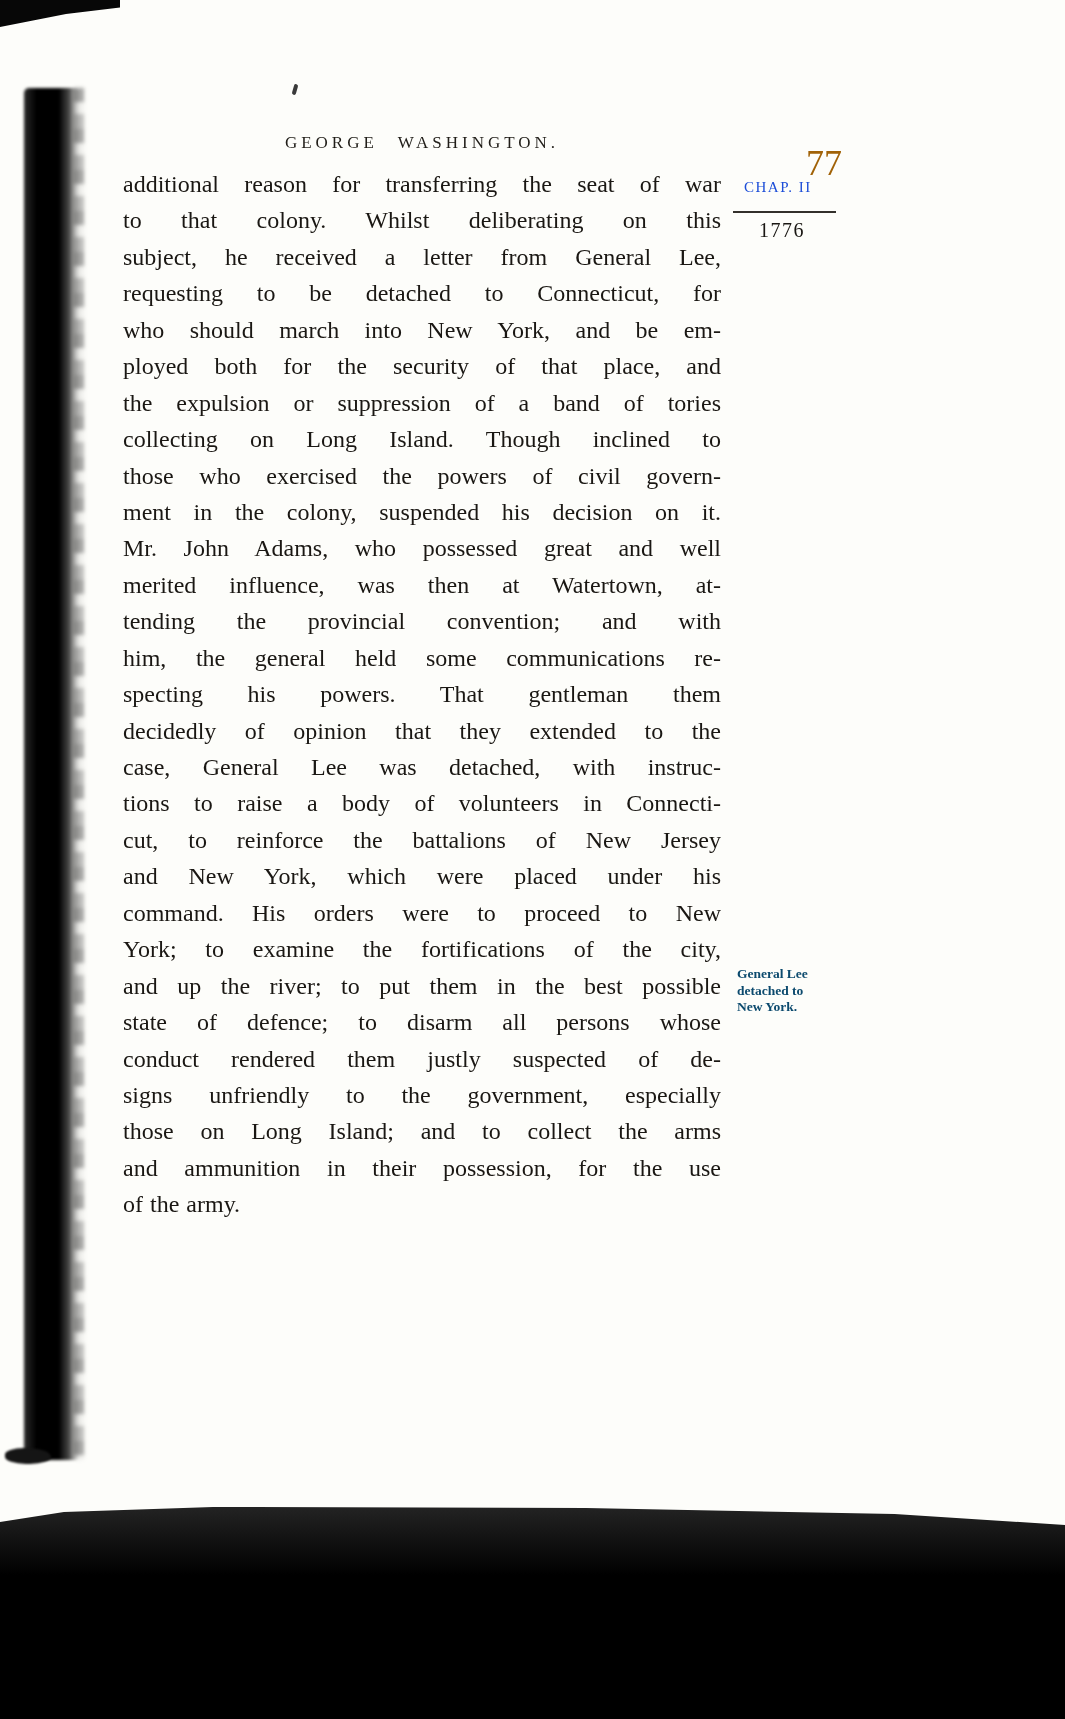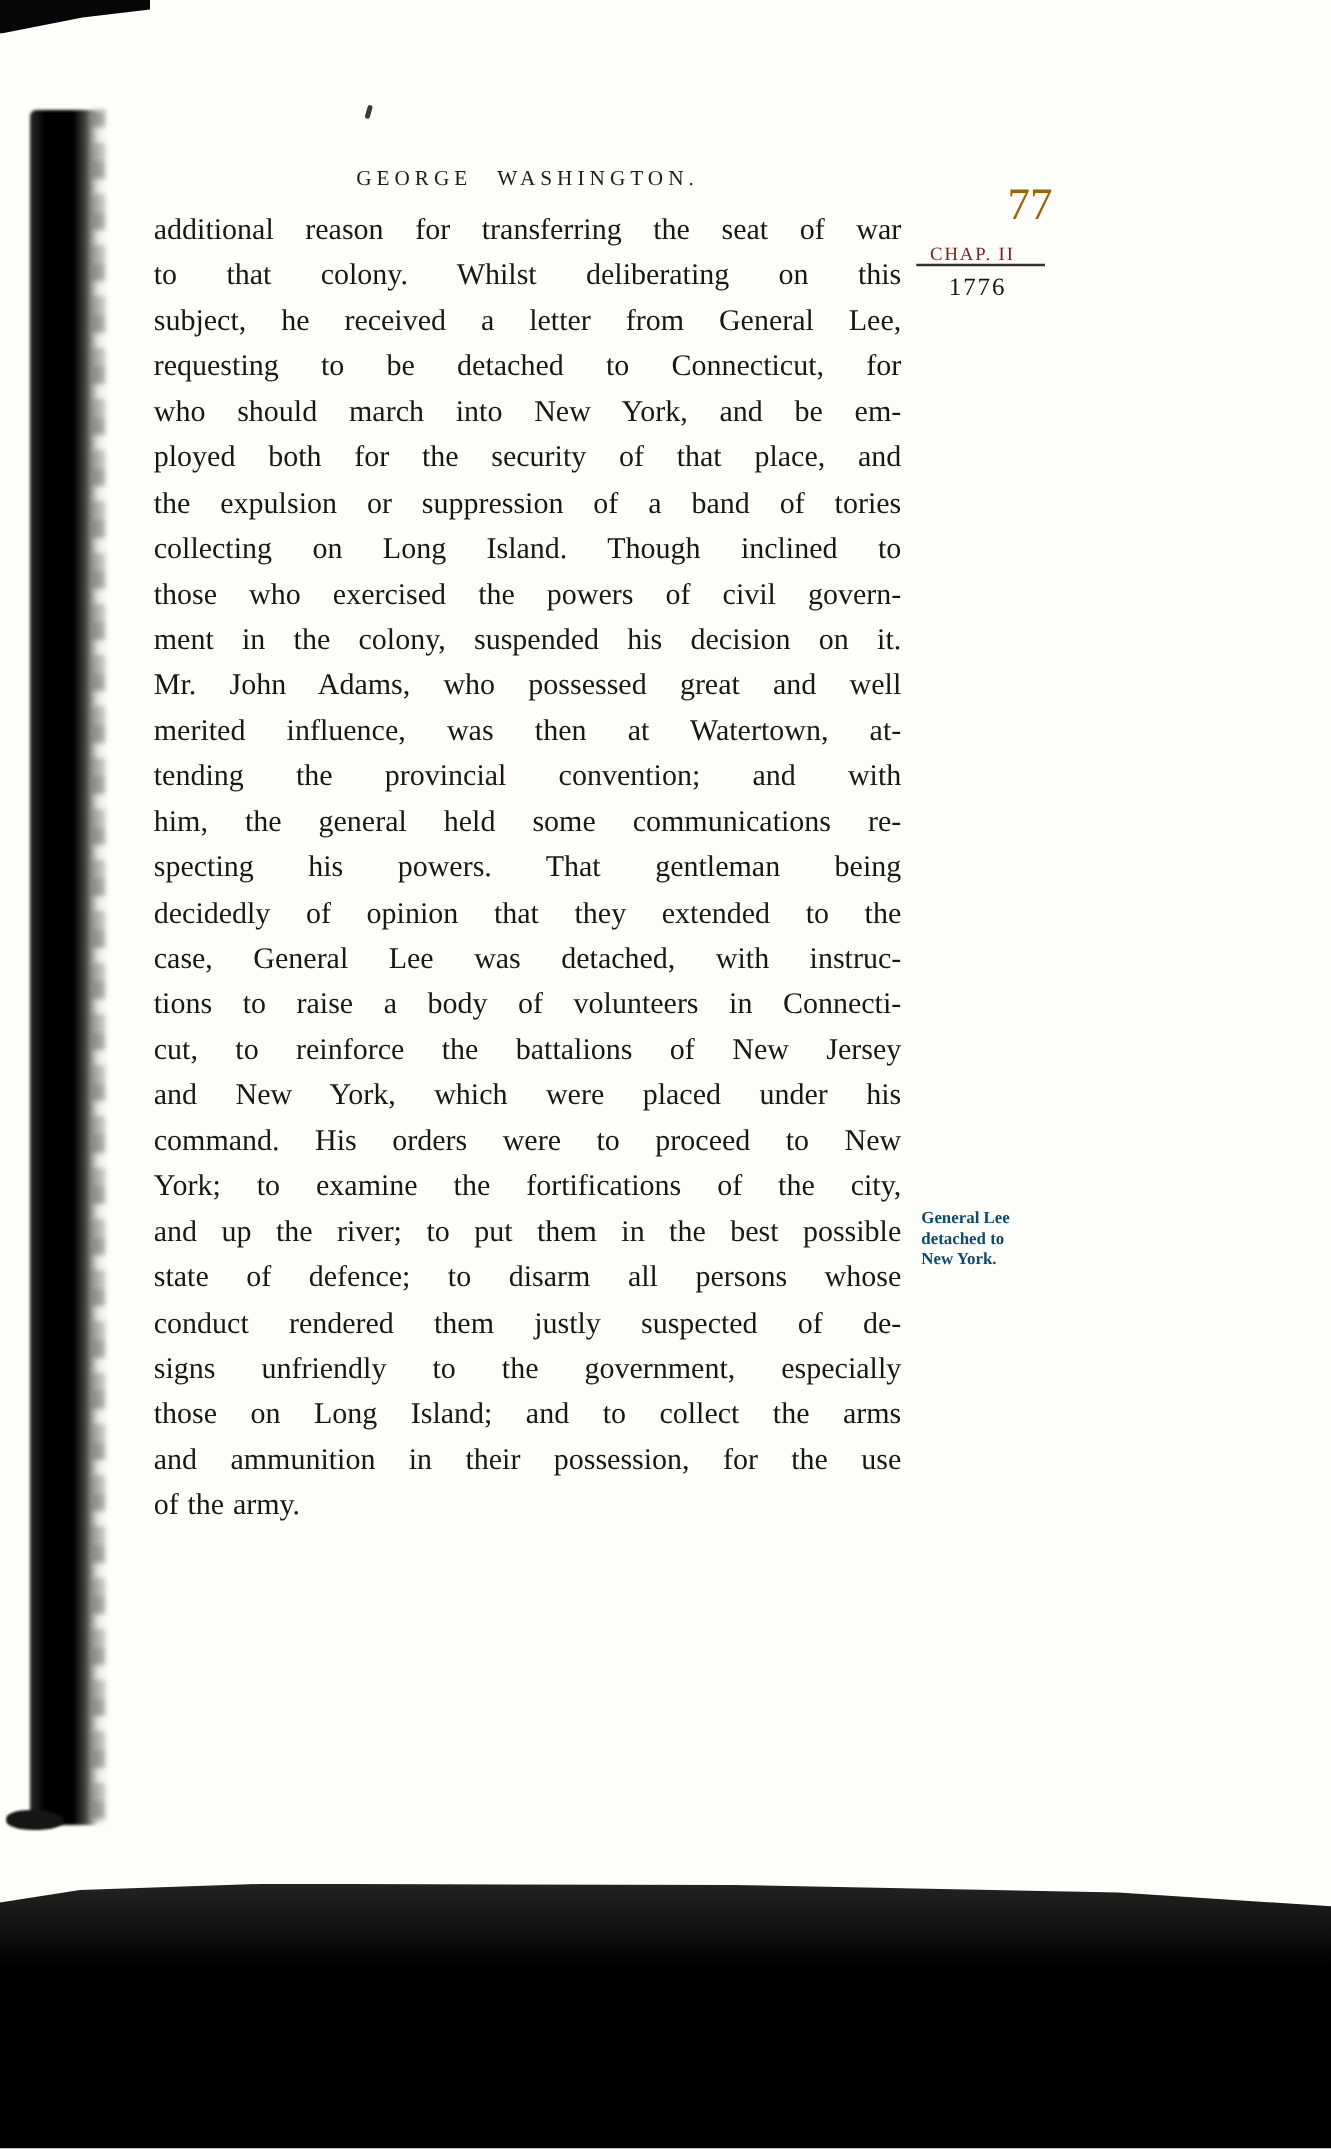--- a/index.html
+++ b/index.html
@@ -83,24 +83,24 @@
     line-height: 36.45px;
     text-align: justify;
     text-align-last: justify;
     word-spacing: 1px;
   }
   .body-text .line.last {
     text-align-last: left;
   }
 
   .margin-chap {
-    position: absolute; top: 196px; left: 744px;
+    position: absolute; top: 179px; left: 744px;
     font-size: 15px;
     letter-spacing: 1.5px;
-    color: #7f1d1d;
+    color: #1d4ed8;
   }
   .margin-rule {
     position: absolute; top: 211px; left: 733px;
     width: 103px; height: 2px;
     background: #33302b;
   }
   .margin-year {
     position: absolute; top: 219px; left: 759px;
     font-size: 20px;
     letter-spacing: 1.5px;
@@ -136,21 +136,21 @@
       <div class="line">who should march into New York, and be em-</div>
       <div class="line">ployed both for the security of that place, and</div>
       <div class="line">the expulsion or suppression of a band of tories</div>
       <div class="line">collecting on Long Island.  Though inclined to</div>
       <div class="line">those who exercised the powers of civil govern-</div>
       <div class="line">ment in the colony, suspended his decision on it.</div>
       <div class="line">Mr. John Adams, who possessed great and well</div>
       <div class="line">merited influence, was then at Watertown, at-</div>
       <div class="line">tending the provincial convention; and with</div>
       <div class="line">him, the general held some communications re-</div>
-      <div class="line">specting his powers.  That gentleman being</div>
+      <div class="line">specting his powers.  That gentleman them</div>
       <div class="line">decidedly of opinion that they extended to the</div>
       <div class="line">case, General Lee was detached, with instruc-</div>
       <div class="line">tions to raise a body of volunteers in Connecti-</div>
       <div class="line">cut, to reinforce the battalions of New Jersey</div>
       <div class="line">and New York, which were placed under his</div>
       <div class="line">command.  His orders were to proceed to New</div>
       <div class="line">York; to examine the fortifications of the city,</div>
       <div class="line">and up the river; to put them in the best possible</div>
       <div class="line">state of defence; to disarm all persons whose</div>
       <div class="line">conduct rendered them justly suspected of de-</div>

